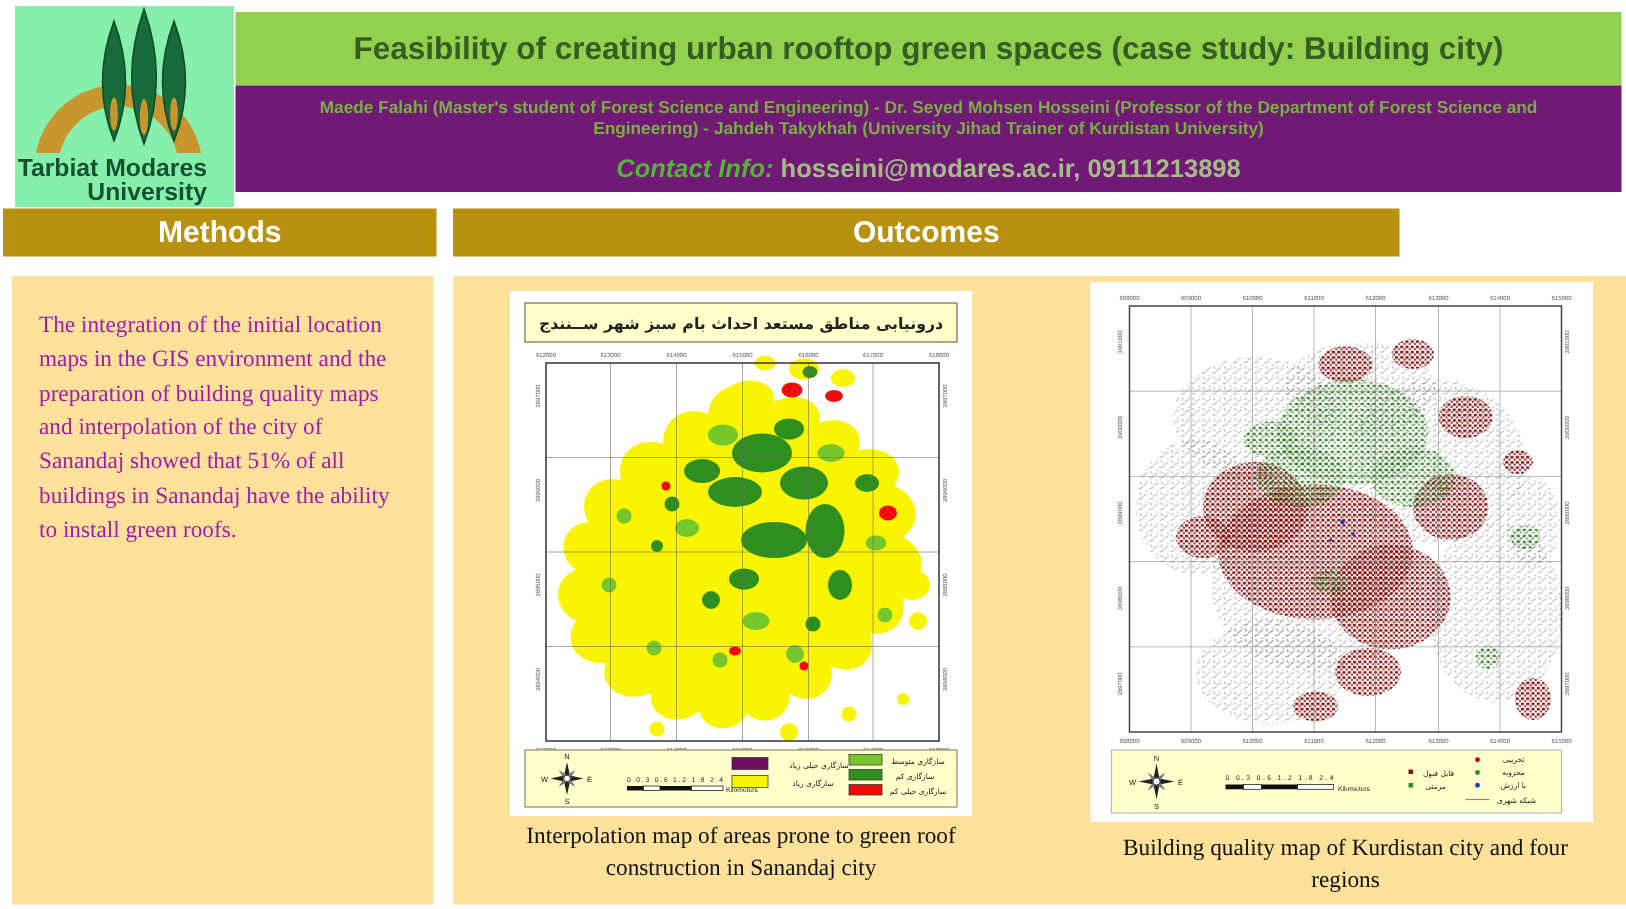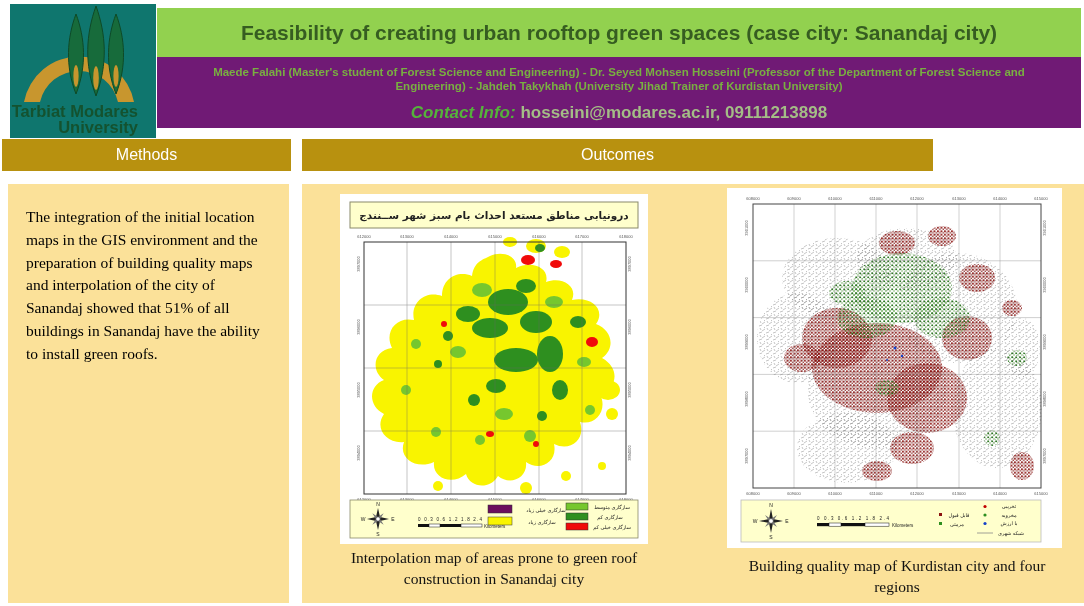--- a/index.html
+++ b/index.html
@@ -1,41 +1,41 @@
 <!DOCTYPE html>
 <html><head>
 <meta charset="utf-8">
 <style>
   html,body{margin:0;padding:0;background:#ffffff;}
   #poster{position:relative;width:1084px;height:606px;background:#ffffff;overflow:hidden;
           font-family:"Liberation Sans",sans-serif;}
   
-  #logo-box{position:absolute;left:10px;top:4px;width:146px;height:134px;background:#0f766e;}
+  #logo-box{position:absolute;left:10px;top:4px;width:146px;height:134px;background:#86efac;}
   #title-band{position:absolute;left:157px;top:8px;width:924px;height:49px;background:#92D14F;
               display:flex;align-items:center;justify-content:center;}
   #poster-title{color:#365D21;font-size:21px;font-weight:bold;text-align:center;line-height:1.1;}
   #authors-band{position:absolute;left:157px;top:57px;width:924px;height:71px;background:#701a75;
                 display:flex;flex-direction:column;align-items:center;}
   #authors-text{margin-top:8px;max-width:880px;text-align:center;color:#79AF41;font-size:11.5px;
                 font-weight:bold;line-height:1.25;}
   #contact-line{margin-top:9px;font-size:17px;font-weight:bold;}
   #contact-label{color:#55B23B;font-style:italic;}
   #contact-value{color:#A4BD86;}
   
   .gold-bar{position:absolute;top:139px;height:32px;background:#B8910F;display:flex;
             align-items:center;justify-content:center;}
   #methods-bar{left:2px;width:289px;}
   #outcomes-bar{left:302px;width:631px;}
-  .gold-bar span{color:#ffffff;font-size:16px;font-weight:normal;}
+  .gold-bar span{color:#ffffff;font-size:20px;font-weight:bold;}
   
   .cream-panel{position:absolute;top:184px;height:419px;background:#FBE199;}
   #methods-panel{left:8px;width:281px;}
   #outcomes-panel{left:302px;width:782px;}
   #methods-paragraph{margin:22px 18px 16px 18px;font-family:"Liberation Serif","DejaVu Serif",serif;
-                     font-size:15.5px;line-height:1.47;color:#000000;}
+                     font-size:15.5px;line-height:1.47;color:#a21caf;}
   
   #map1-box{position:absolute;left:340px;top:194px;width:308px;height:332px;background:#15803d;}
   #map2-box{position:absolute;left:727px;top:188px;width:335px;height:360px;background:#ffffff;}
   .fig-caption{position:absolute;font-family:"Liberation Serif","DejaVu Serif",serif;
                font-size:15.5px;color:#111;text-align:center;line-height:1.35;}
   #map1-caption{left:336px;top:548px;width:316px;}
   #map2-caption{left:747px;top:556px;width:300px;}
   .fa{font-family:"DejaVu Sans",sans-serif;}
   svg text{user-select:none;}
 </style>
@@ -54,21 +54,21 @@
         <ellipse cx="66" cy="72" rx="2.6" ry="11" fill="#C8962E"></ellipse>
         <ellipse cx="86" cy="74" rx="2.8" ry="12" fill="#C8962E"></ellipse>
         <ellipse cx="106" cy="72" rx="2.6" ry="11" fill="#C8962E"></ellipse>
       </g>
       <text x="128" y="113" text-anchor="end" font-size="16.5" font-weight="bold" fill="#14522F">Tarbiat Modares</text>
       <text x="128" y="129" text-anchor="end" font-size="16.5" font-weight="bold" fill="#14522F">University</text>
     </svg>
   </div>
 
   <div id="title-band">
-    <div id="poster-title">Feasibility of creating urban rooftop green spaces (case city: Sanandaj city)</div>
+    <div id="poster-title">Feasibility of creating urban rooftop green spaces (case study: Building city)</div>
   </div>
 
   <div id="authors-band">
     <div id="authors-text">Maede Falahi (Master's student of Forest Science and Engineering) - Dr. Seyed Mohsen Hosseini (Professor of the Department of Forest Science and Engineering) - Jahdeh Takykhah (University Jihad Trainer of Kurdistan University)</div>
     <div id="contact-line">
       <span id="contact-label">Contact Info:</span>
       <span id="contact-value">hosseini@modares.ac.ir, 09111213898</span>
     </div>
   </div>
 

